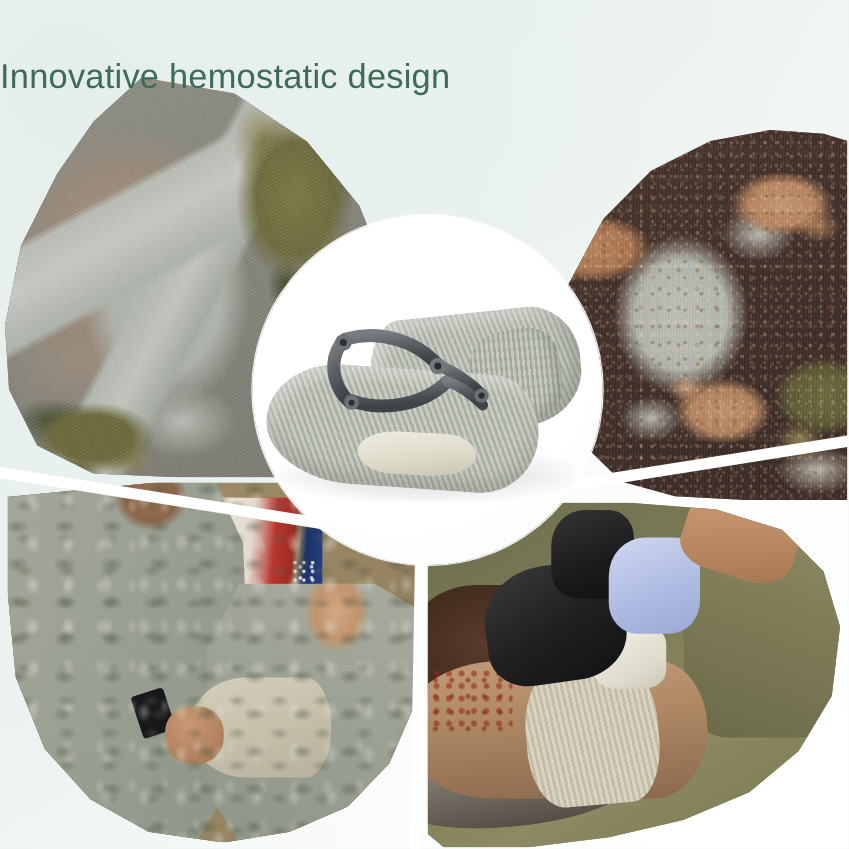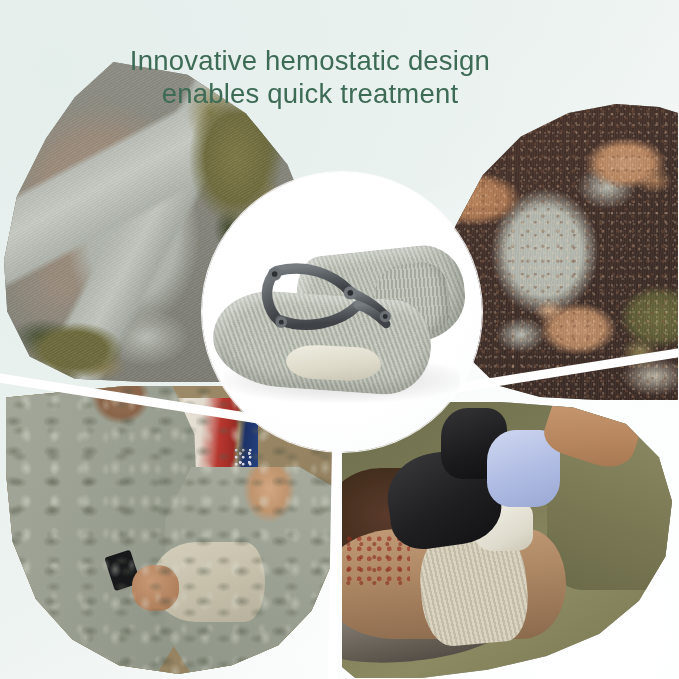--- a/index.html
+++ b/index.html
@@ -24,21 +24,21 @@
       radial-gradient(circle at 8% 10%, #e4eeeb 0%, #e9f1ef 35%, rgba(233,241,239,0) 70%),
       linear-gradient(135deg, #e6efec 0%, #edf3f1 42%, #f6faf9 72%, #fdfefe 100%);
   }
 
   
   .headline {
     position: absolute;
     left: 0;
     top: 44px;
     width: 620px;
-    text-align: center;
+    text-align: left;
     z-index: 60;
     pointer-events: none;
   }
   .headline .line {
     display: block;
     font-size: 27.5px;
     line-height: 33px;
     letter-spacing: 0.2px;
     font-weight: 400;
     color: #3d6b55;
@@ -580,16 +580,15 @@
           <circle cx="104" cy="45" r="3" fill="#2b2e31"></circle>
           <circle cx="141" cy="70" r="6" fill="#6a6f74"></circle>
           <circle cx="141" cy="70" r="2.6" fill="#2b2e31"></circle>
         </svg>
       </div>
     </div>
   </div>
 
   <div class="headline">
     <span class="line">Innovative hemostatic design</span>
-    <span class="line">enables quick treatment</span>
   </div>
 
 </div>
 
 </body></html>

